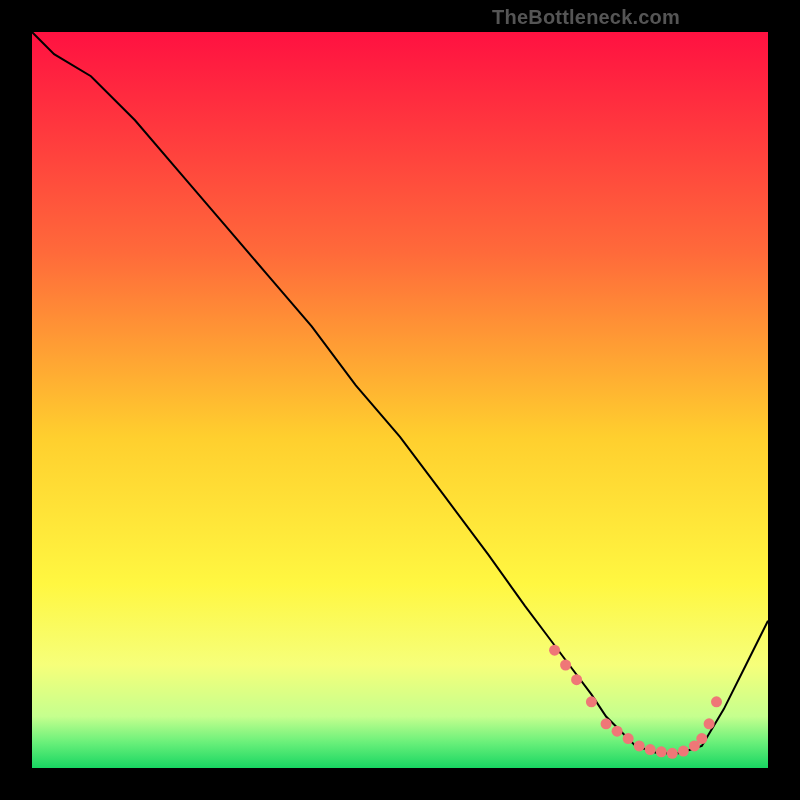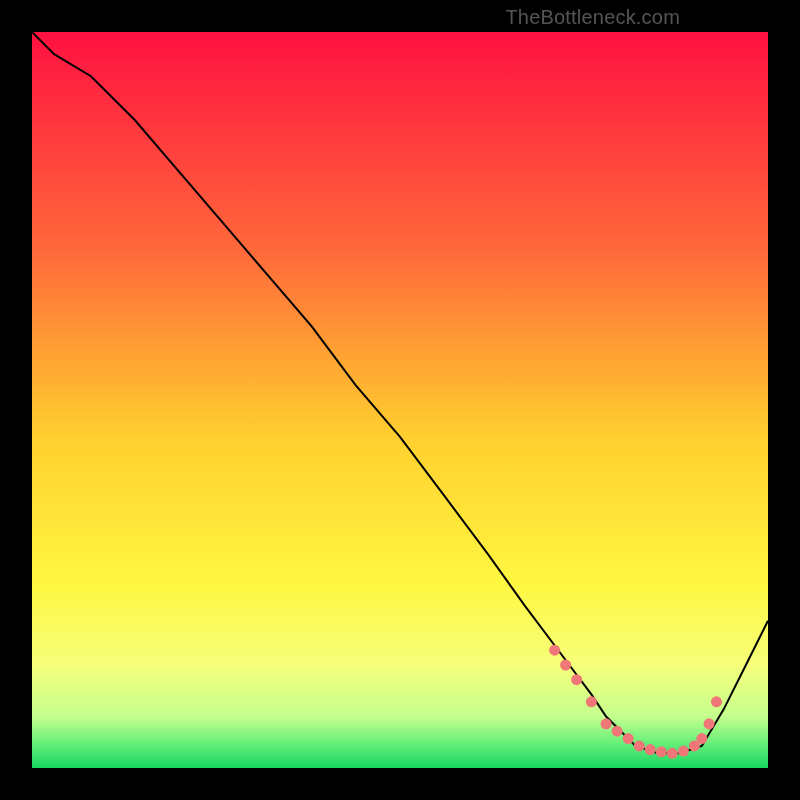--- a/index.html
+++ b/index.html
@@ -9,20 +9,21 @@
     height: 800px;
     background: #000;
     font-family: Arial, Helvetica, sans-serif;
     overflow: hidden;
   }
   .frame {
     position: relative;
     width: 688px;
     height: 800px;
     background: #000;
+    font-weight: bold;
   }
   .watermark {
     position: absolute;
     top: 6px;
     right: 8px;
     color: #555;
     font-size: 20px;
     letter-spacing: 0.2px;
     user-select: none;
   }

